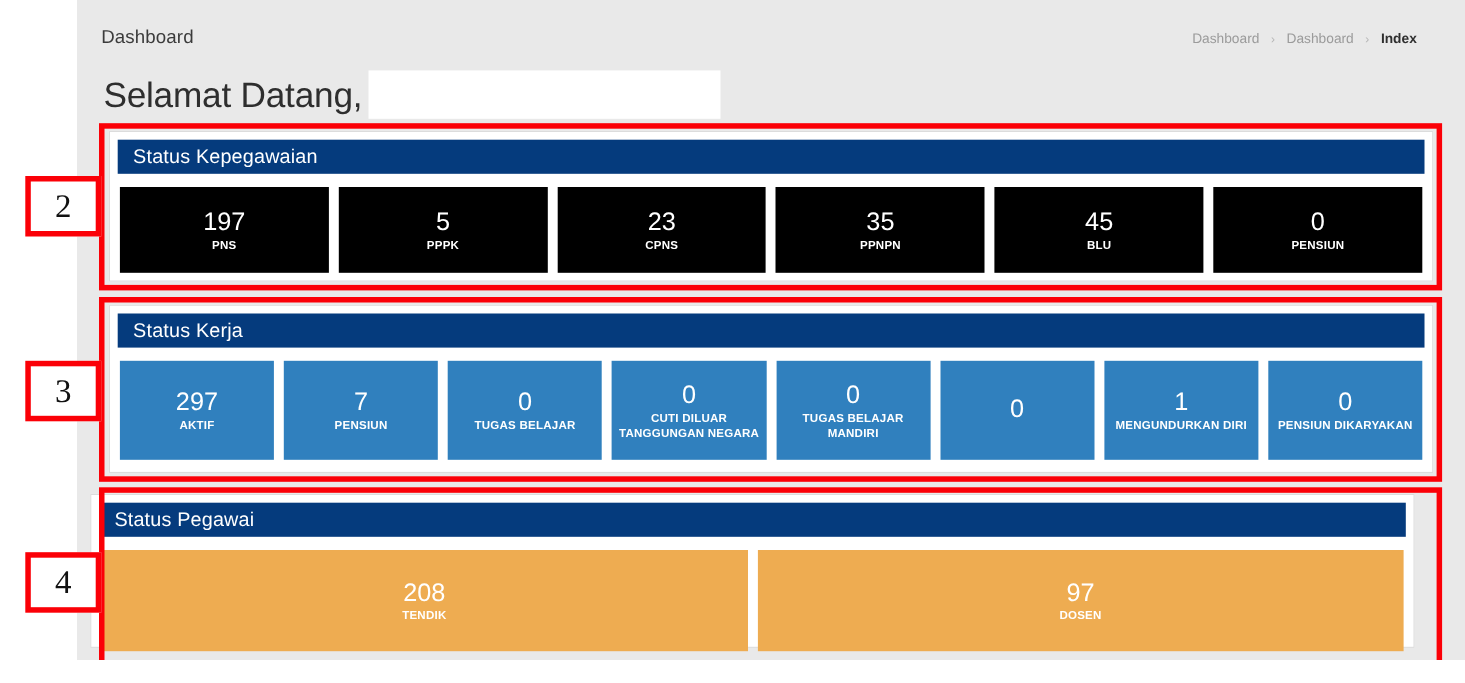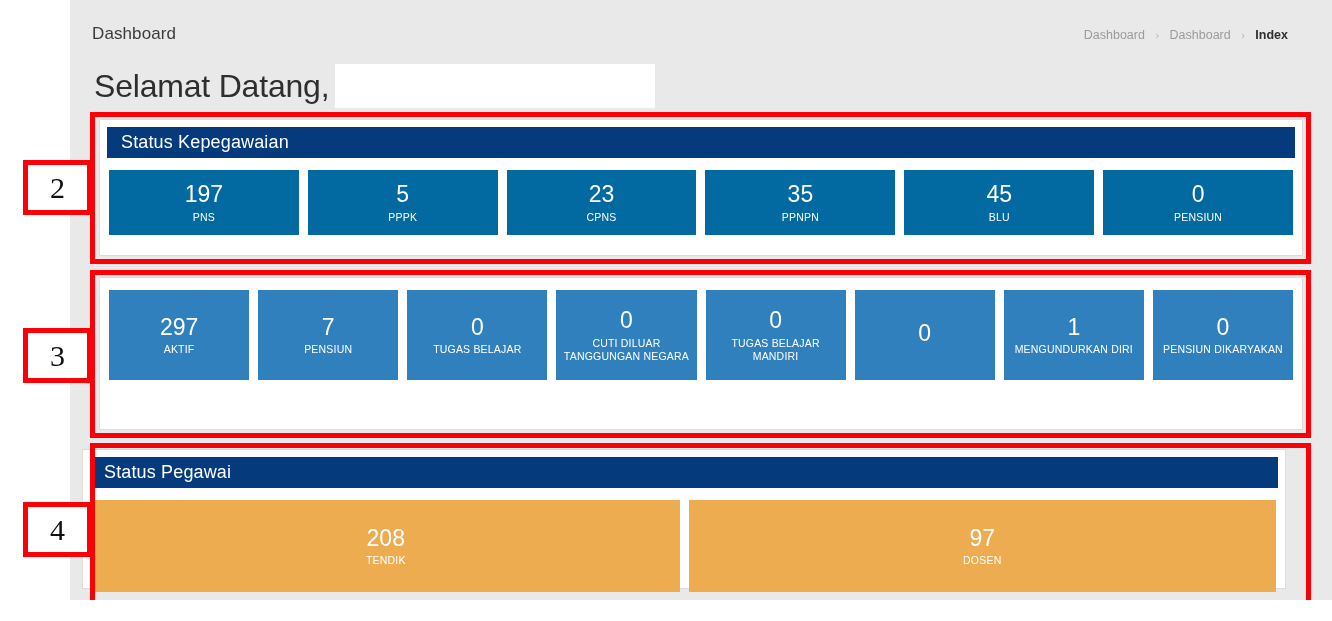--- a/index.html
+++ b/index.html
@@ -125,25 +125,25 @@
     padding: 10px 4px;
   }
   .stat-value {
     font-size: 23px;
     font-weight: normal;
     line-height: 1.15;
     margin-bottom: 3px;
   }
   .stat-label {
     font-size: 10.5px;
-    font-weight: normal;
+    font-weight: bold;
     letter-spacing: .2px;
     line-height: 1.25;
   }
-  .green-card { background: #0369a1; height: 65px; }
+  .green-card { background: #000000; height: 78px; }
   .blue-card  { background: #3080be; height: 90px; }
   .blue-card.tall { height: 90px; }
   .orange-card { background: #eeac51; height: 92px; text-align: center; }
 
   
   #panel-kepegawaian { left: 99px; top: 119px; width: 1204px; height: 137px; }
   #panel-kerja       { left: 99px; top: 277px; width: 1204px; height: 153px; }
   #panel-pegawai     { left: 82px; top: 449px; width: 1204px; height: 140px; }
 
   
@@ -241,20 +241,21 @@
         <div class="stat-label">BLU</div>
       </div>
       <div class="stat-card green-card">
         <div class="stat-value">0</div>
         <div class="stat-label">PENSIUN</div>
       </div>
     </div>
   </div>
 
   <div class="panel" id="panel-kerja">
+    <div class="panel-header">Status Kerja</div>
     <div class="panel-body">
       <div class="stat-card blue-card">
         <div class="stat-value">297</div>
         <div class="stat-label">AKTIF</div>
       </div>
       <div class="stat-card blue-card">
         <div class="stat-value">7</div>
         <div class="stat-label">PENSIUN</div>
       </div>
       <div class="stat-card blue-card">

